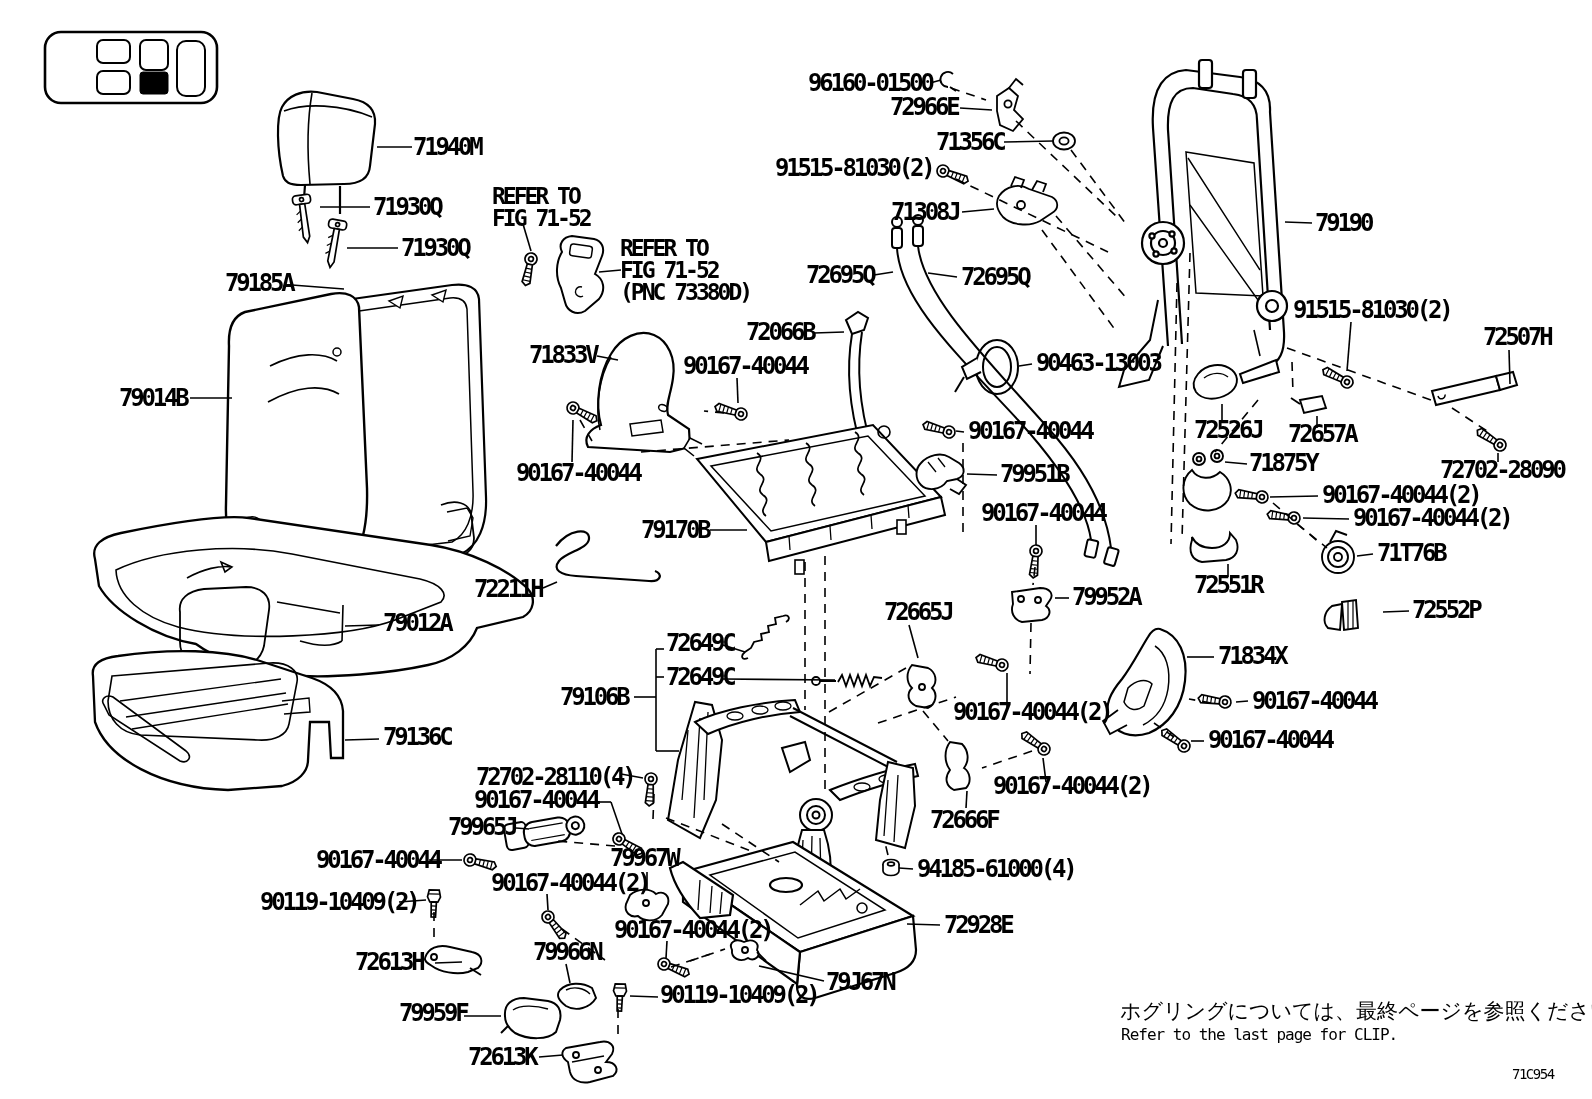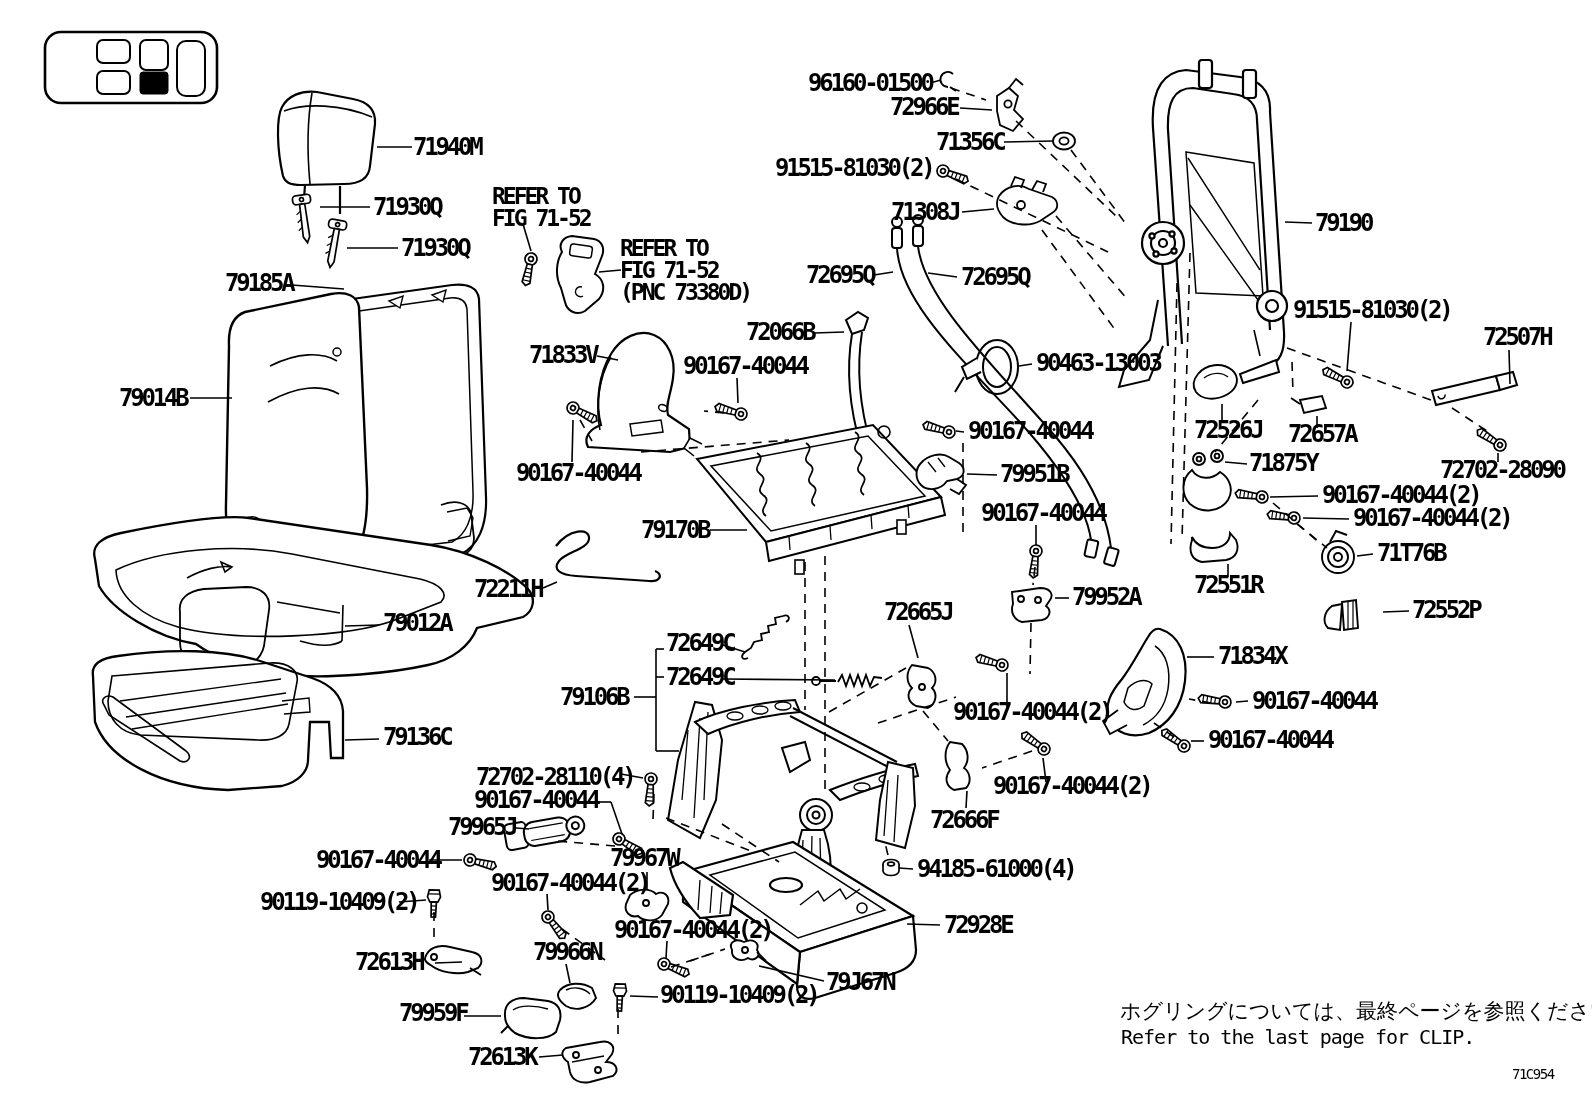--- a/index.html
+++ b/index.html
@@ -6,21 +6,21 @@
   .stage{position:relative;width:1592px;height:1099px;background:#fff;overflow:hidden;
          font-family:"DejaVu Sans Mono",monospace;}
   svg{position:absolute;left:0;top:0;}
   .pl{font:700 24px "DejaVu Sans Mono",monospace;letter-spacing:-3.2px;fill:#000;}
   .nt{font:700 23px "DejaVu Sans Mono",monospace;letter-spacing:-3px;fill:#000;}
   .ldr{stroke:#000;stroke-width:1.6;fill:none;}
   .dsh{stroke:#000;stroke-width:1.6;fill:none;stroke-dasharray:9 7;}
   .footer-jp{position:absolute;left:1120px;top:997px;font-family:"DejaVu Sans",sans-serif;
              font-size:21px;color:#000;white-space:nowrap;}
   .footer-en{position:absolute;left:1121px;top:1025px;font-family:"DejaVu Sans Mono",monospace;
-             font-size:20px;letter-spacing:-1px;color:#000;white-space:nowrap;}
+             font-size:16px;letter-spacing:-1px;color:#000;white-space:nowrap;}
   .fig-code{position:absolute;left:1512px;top:1066px;font-family:"DejaVu Sans Mono",monospace;
             font-size:14px;letter-spacing:-1.5px;color:#000;}
 </style>
 </head>
 <body>
 
 <div class="stage">
 <svg width="1592" height="1099" viewBox="0 0 1592 1099">
   <defs>
     <g id="screwG" stroke="#000" fill="#fff" stroke-width="1.7">

